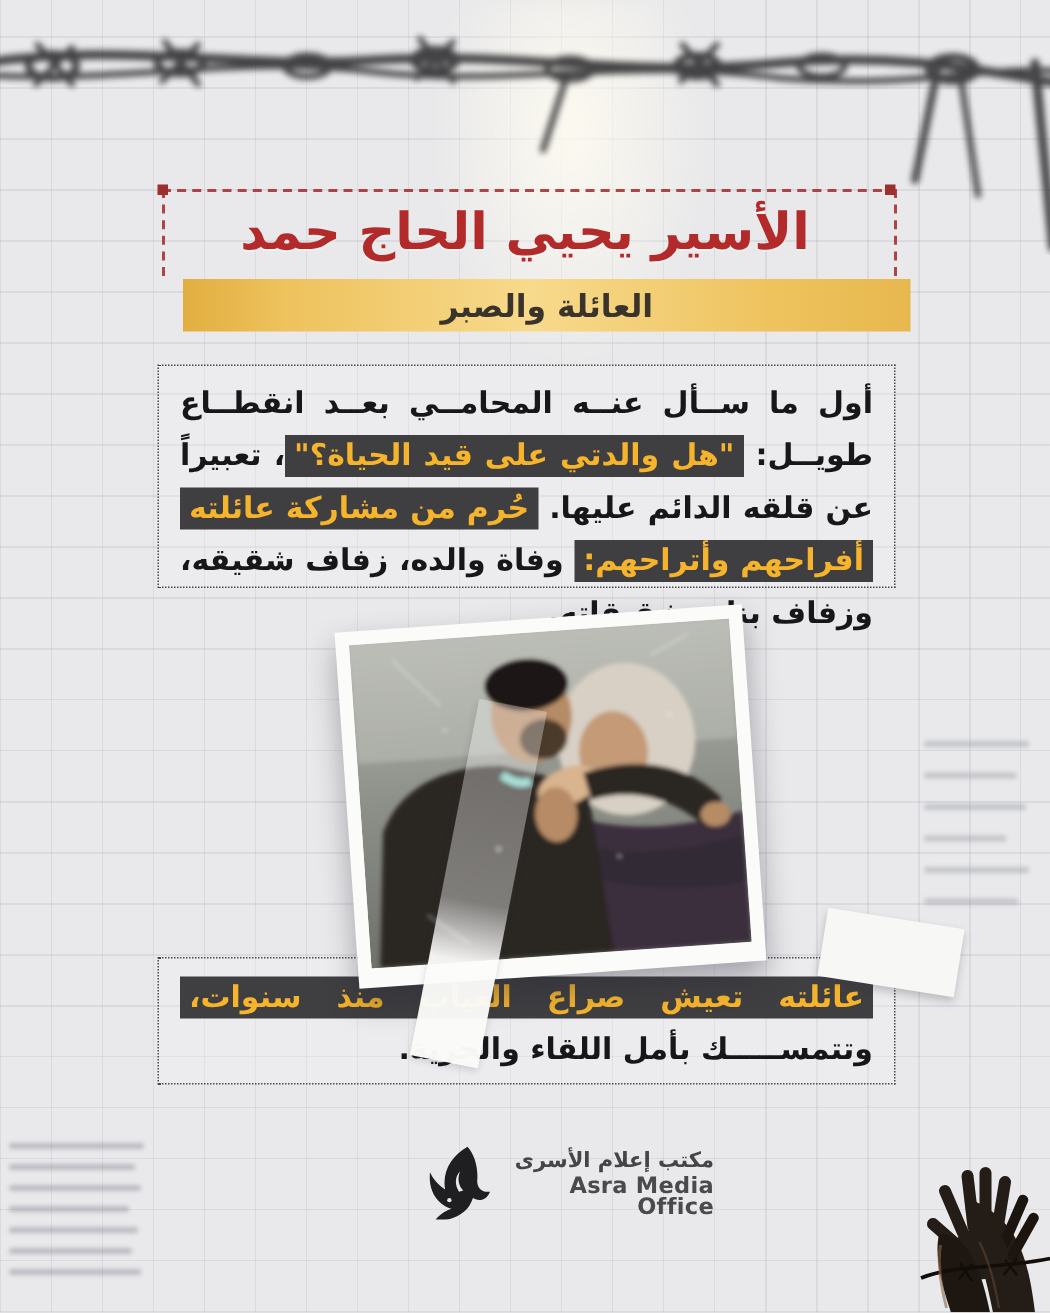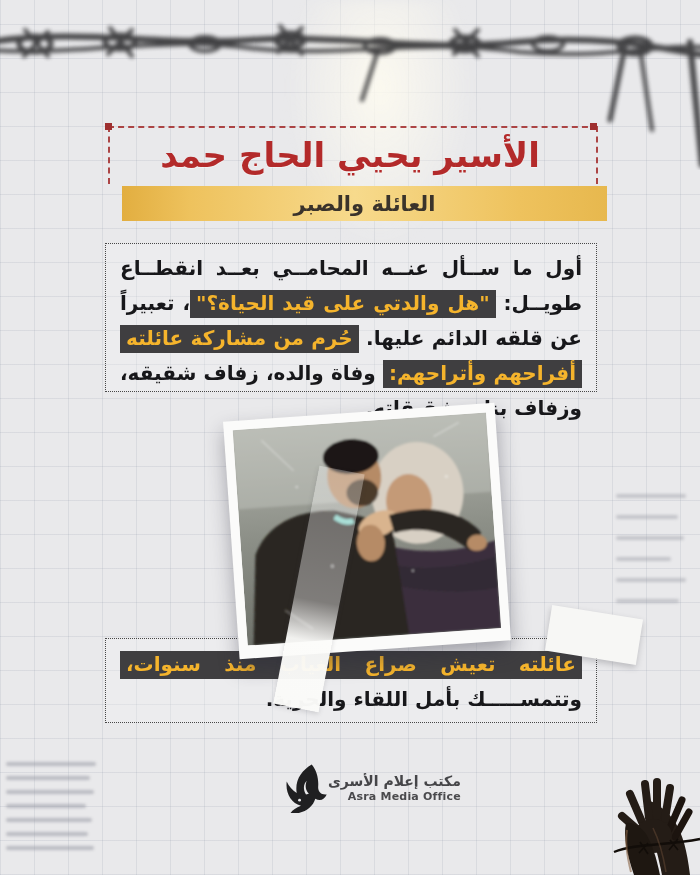--- a/index.html
+++ b/index.html
@@ -48,21 +48,21 @@
     box-shadow:0 10px 20px rgba(40,40,55,.38);z-index:5;}
   .polaroid svg{width:100%;height:100%;display:block;}
   .tape{left:296px;top:468px;width:46px;height:242px;transform:rotate(11deg);
     background:linear-gradient(180deg,rgba(255,255,255,.30) 0%,rgba(255,255,255,.40) 55%,rgba(252,252,250,.95) 72%,rgba(250,250,248,.98) 100%);
     box-shadow:0 2px 5px rgba(60,60,70,.18);z-index:6;}
   
   .logo{left:284px;top:760px;width:200px;height:56px;display:flex;align-items:center;z-index:3;}
   .logo .bird{width:44px;height:50px;flex:none;}
   .logo .names{margin-right:0;margin-left:0;padding-right:8px;direction:rtl;}
   .org-ar{font-size:14px;font-weight:bold;color:#454548;line-height:17px;}
-  .org-en{font-size:11px;font-weight:bold;color:#4a4a4d;line-height:14px;letter-spacing:.2px;}
+  .org-en{font-size:15px;font-weight:bold;color:#4a4a4d;line-height:14px;letter-spacing:.2px;}
   
   .hands{left:596px;top:742px;width:104px;height:133px;z-index:2;}
   
   .wm{display:flex;flex-direction:column;filter:blur(1.4px);}
   .wm span{display:block;height:4px;background:rgba(148,150,160,.55);border-radius:2px;}
   .wm-left{left:6px;top:762px;width:92px;gap:10px;}
   .wm-right{left:616px;top:494px;width:80px;gap:17px;}
   .wm-right span{background:rgba(150,152,162,.45);}
 </style>
 </head>

